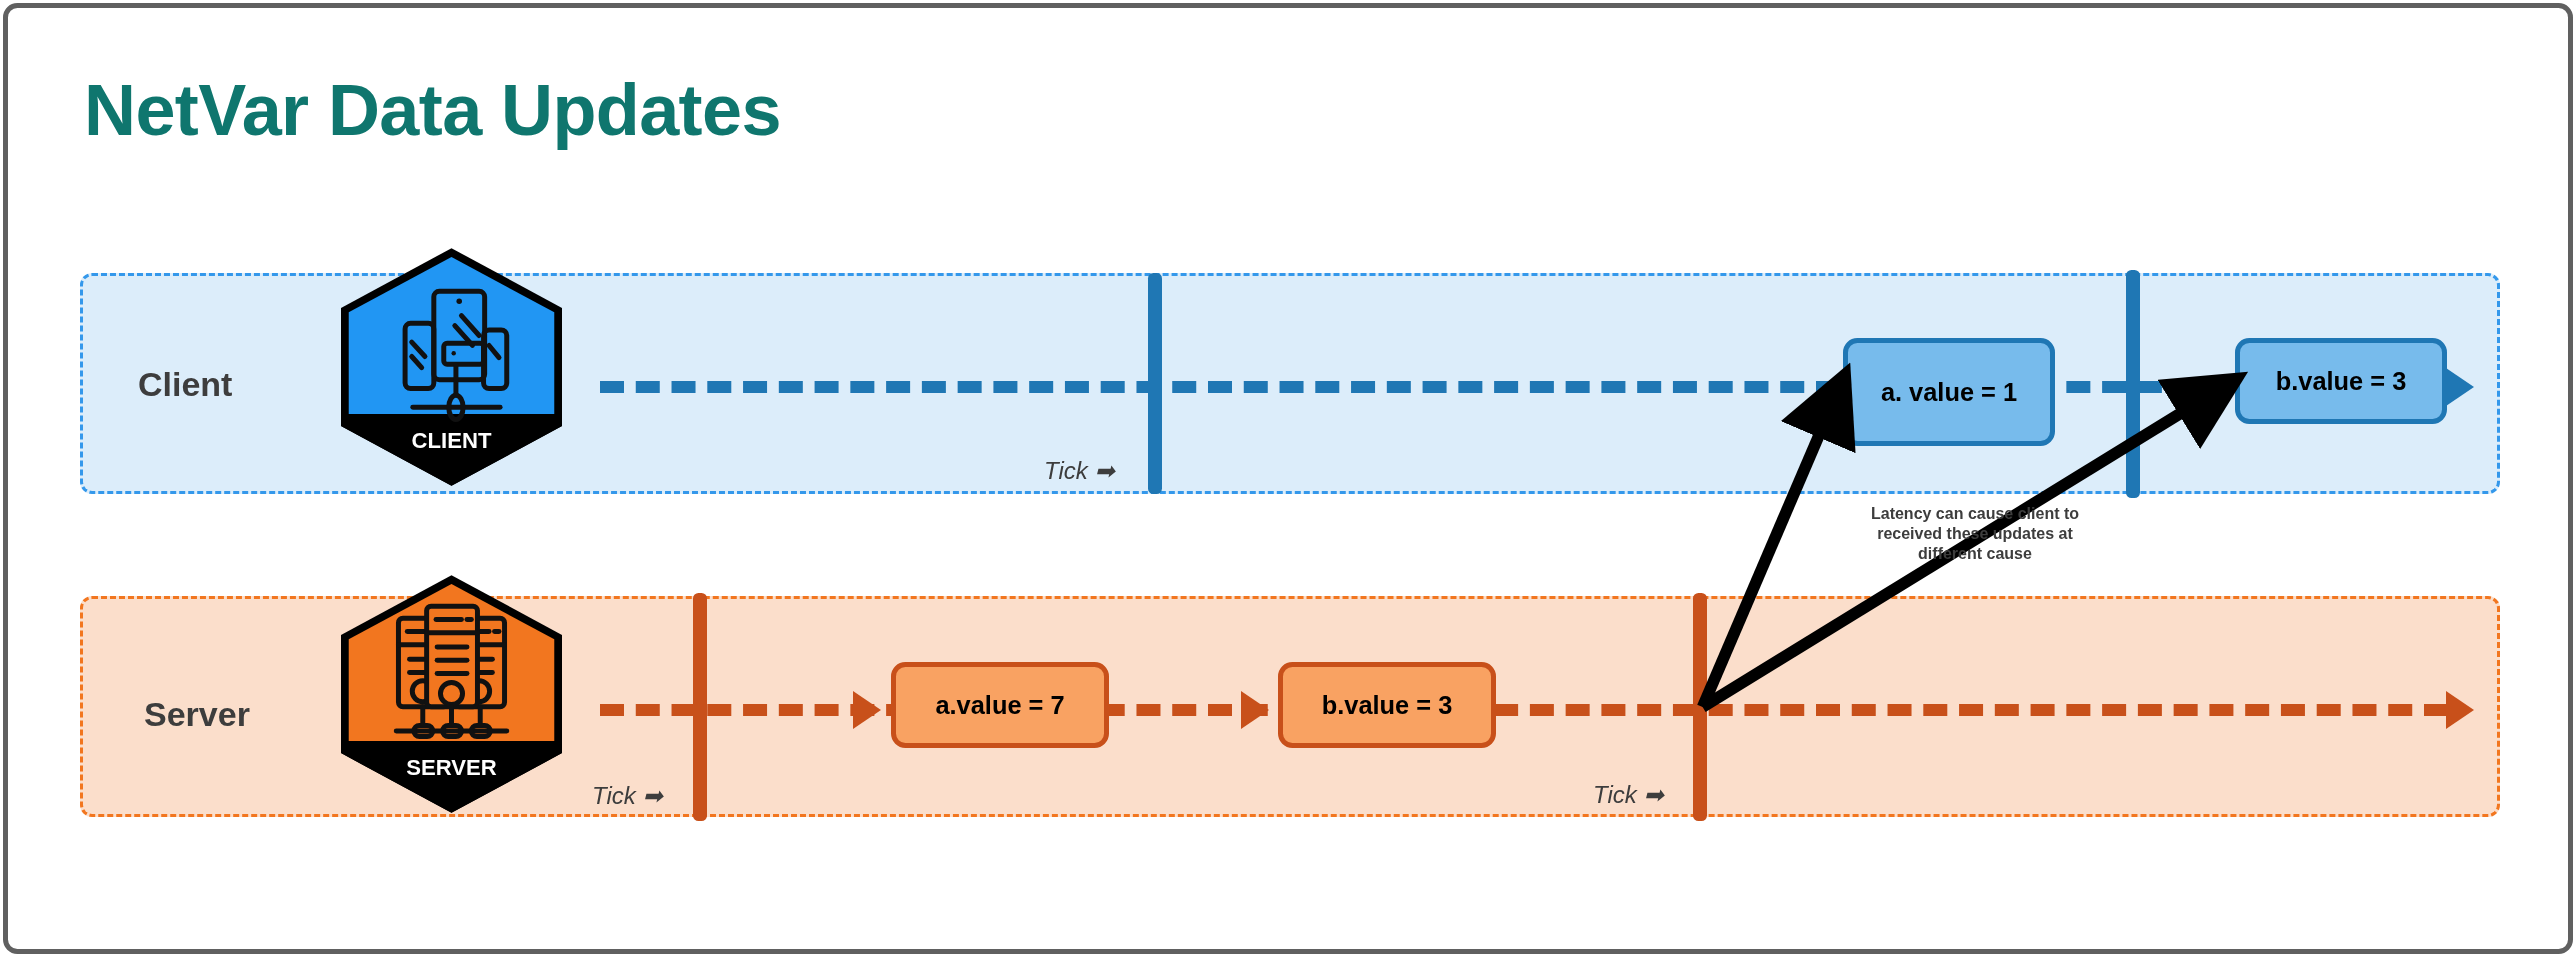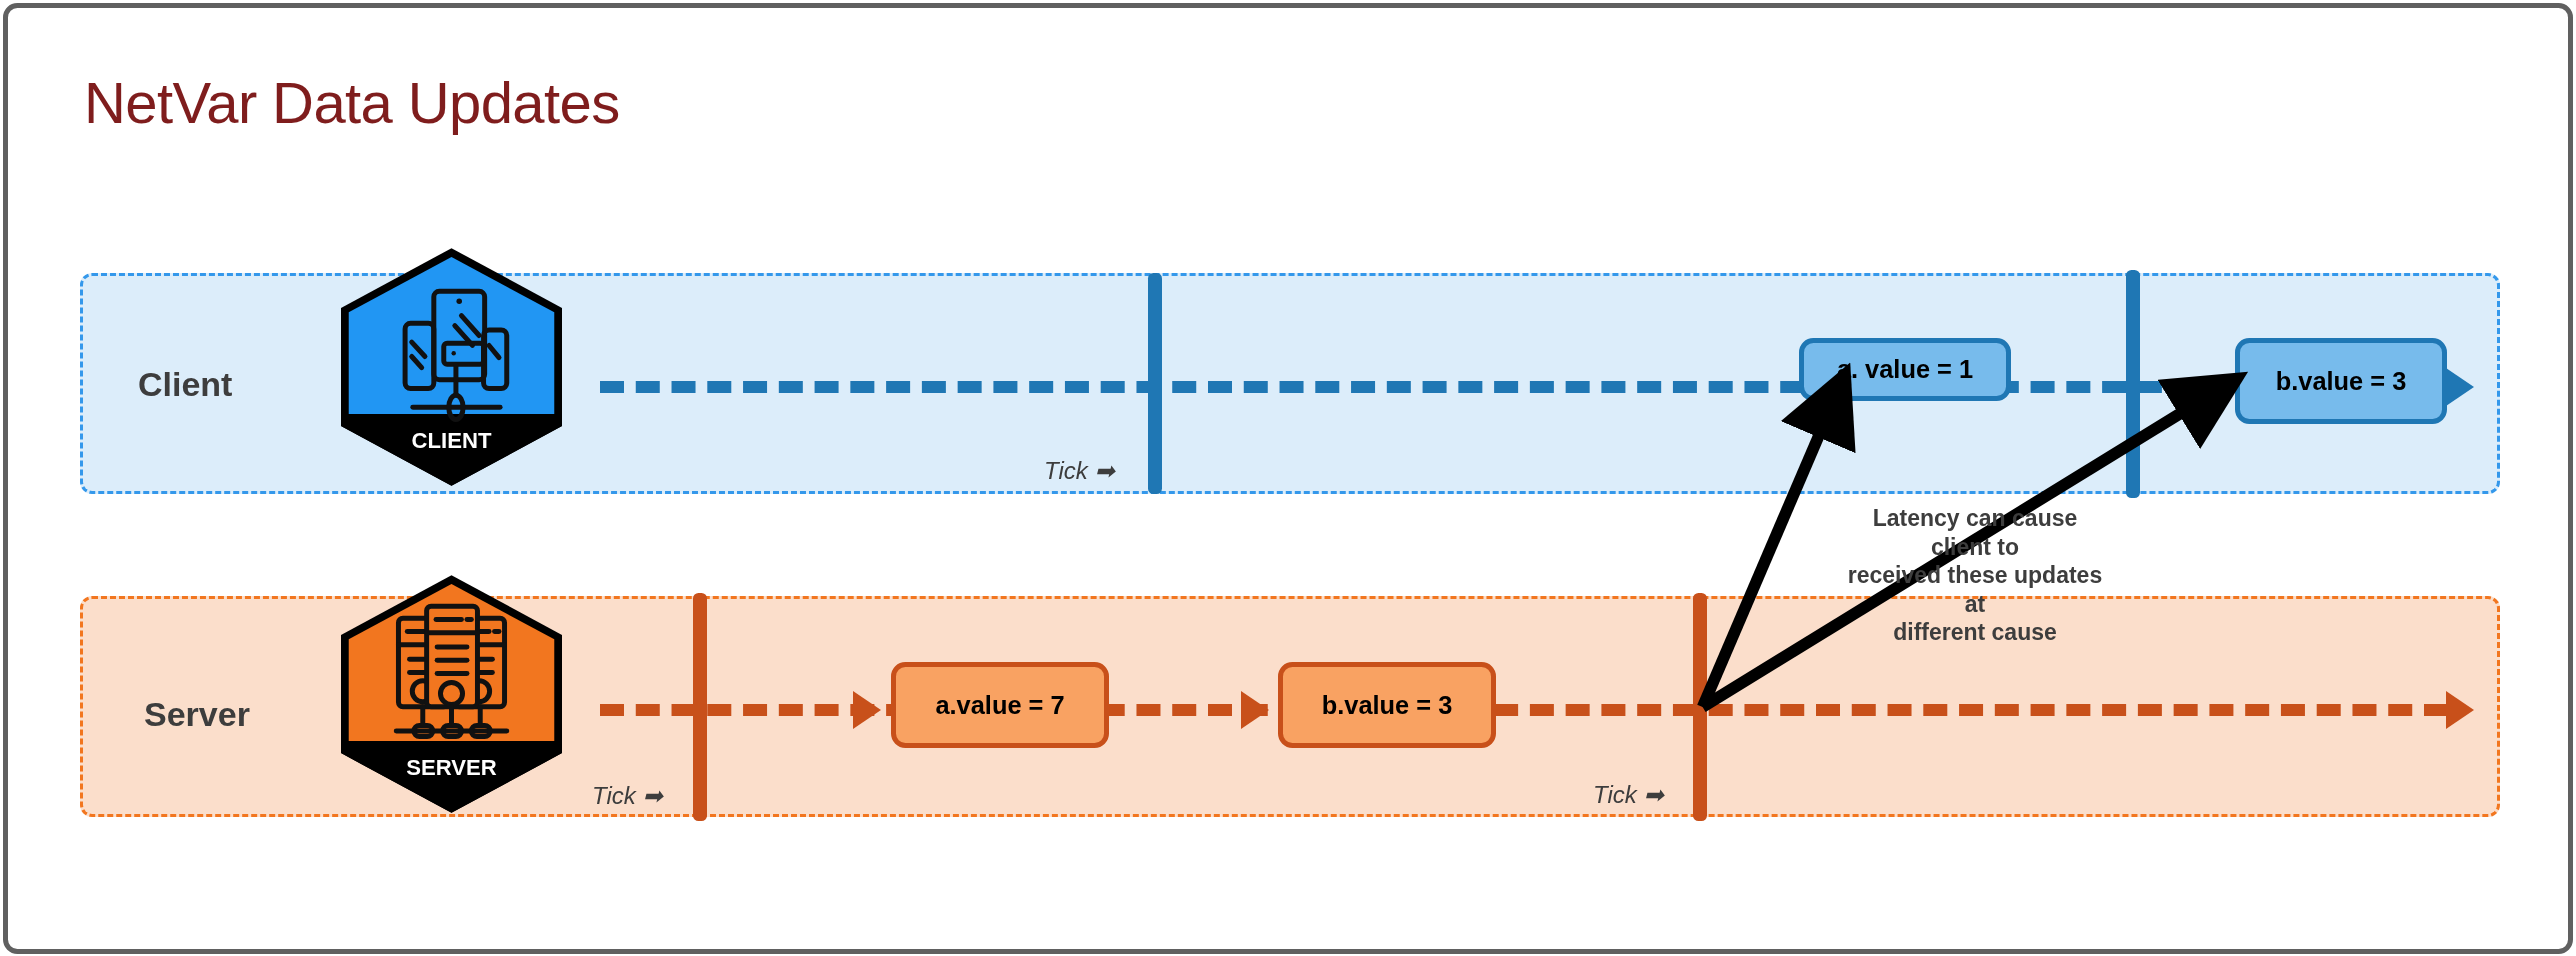--- a/index.html
+++ b/index.html
@@ -21,23 +21,23 @@
     box-sizing:border-box;
     border:5px solid #606060;
     border-radius:14.4px;
     pointer-events:none;
   }
 
   
   #page-title{
     position:absolute;
     left:84px;top:69px;
-    font-size:58px;
-    font-weight:normal;
-    color:#7f1d1d;
+    font-size:72px;
+    font-weight:bold;
+    color:#0f766e;
     letter-spacing:-0.6px;
     white-space:nowrap;
   }
 
   
   .lane{
     position:absolute;
     box-sizing:border-box;
     border-style:dashed;
     border-radius:12px;
@@ -129,21 +129,21 @@
     background:#f9a262;
     border:5px solid #c8501a;
   }
 
   
   #latency-note{
     position:absolute;
     left:1842px;top:504px;
     width:266px;
     text-align:center;
-    font-size:23px;
+    font-size:16px;
     font-weight:bold;
     line-height:1.24;
     color:#3d3d3d;
   }
 
   
   .hex-badge{
     position:absolute;
     width:221px;height:238px;
   }
@@ -174,21 +174,21 @@
   </div>
 
   <div class="tick-bar blue" style="left:1148px;top:273px;width:14.4px;height:221px;"></div>
   <div class="tick-label" style="left:1044px;top:457px;">
     <span>Tick</span>
     <span class="arrow-glyph">➡</span>
   </div>
 
   <div class="tick-bar blue" style="left:2126px;top:270px;width:14.4px;height:228px;"></div>
 
-  <div class="value-box client" style="left:1799px;top:338px;width:212px;height:63px;">a. value = 1</div>
+  <div class="value-box client" style="left:1843px;top:338px;width:212px;height:108px;">a. value = 1</div>
   <div class="value-box client" style="left:2235px;top:338px;width:212px;height:86px;">b.value = 3</div>
 
   <div class="hex-badge" style="left:341px;top:248px;">
     <svg width="221" height="238" viewBox="0 0 400 430" xmlns="http://www.w3.org/2000/svg">
       <polygon points="200,0 400,108 400,322 200,430 0,322 0,108" fill="#000000"></polygon>
       <polygon points="200,16 386,116 386,314 200,414 14,314 14,116" fill="#2196f3"></polygon>
       <rect x="0" y="322" width="400" height="108" fill="none"></rect>
       <polygon points="200,430 0,322 0,300 400,300 400,322" fill="#000000"></polygon>
       <g stroke="#111111" stroke-width="9" fill="none" stroke-linecap="round" stroke-linejoin="round">
         <rect x="168" y="78" width="92" height="160" rx="10"></rect>

